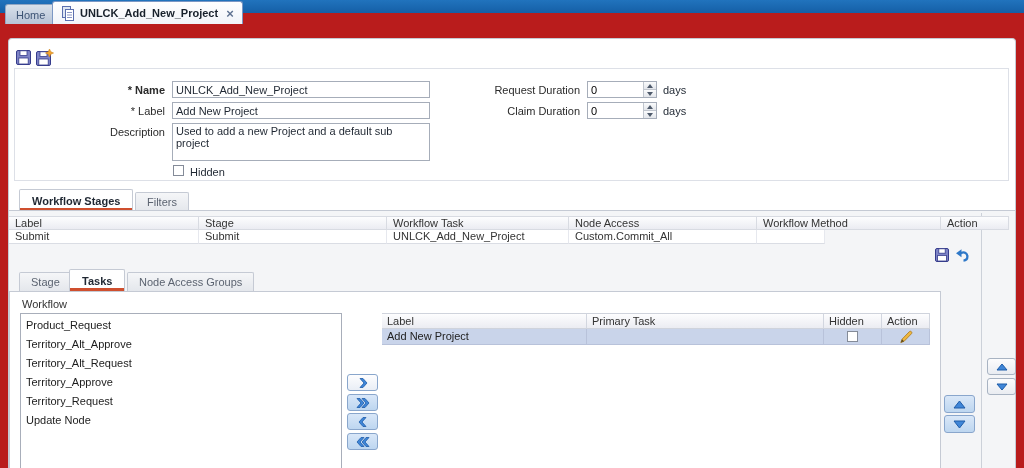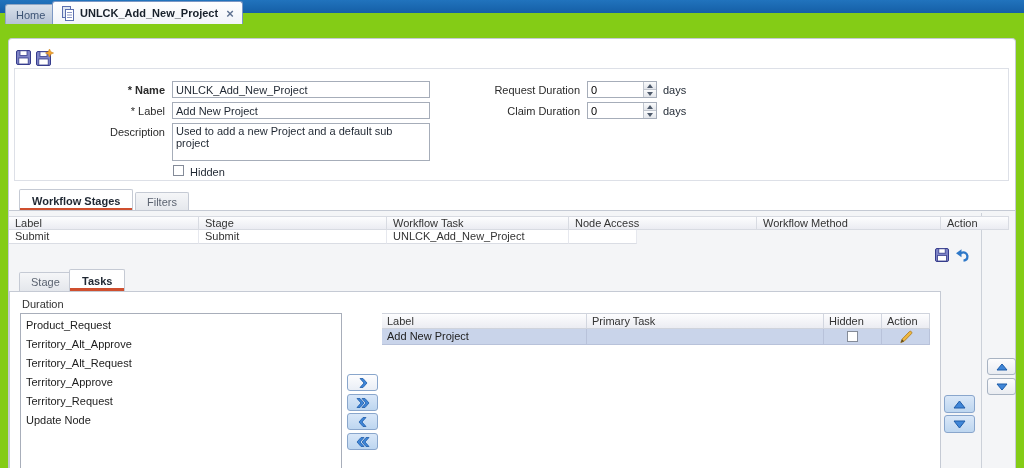--- a/index.html
+++ b/index.html
@@ -1,18 +1,18 @@
 <!DOCTYPE html>
 <html><head>
 <meta charset="utf-8">
 <style>
   * { box-sizing: border-box; }
   html,body { margin:0; padding:0; }
   body { font-family:"Liberation Sans", sans-serif; }
-  .page { position:relative; width:1024px; height:468px; background:#84cc16; overflow:hidden; font-size:11px; color:#1f2732; }
+  .page { position:relative; width:1024px; height:468px; background:#b91c1c; overflow:hidden; font-size:11px; color:#1f2732; }
 
   
   .topbar { position:absolute; left:0; top:0; width:1024px; height:13px; background:linear-gradient(#2173bd,#155fa6); }
   .tab-home { position:absolute; left:5px; top:4px; height:20px; padding:0 10px; background:linear-gradient(#d8e0ea,#b7c4d7); border:1px solid #90a6c3; border-bottom:none; border-radius:3px 3px 0 0; display:flex; align-items:center; color:#3d5475; cursor:default; }
   .tab-active { position:absolute; left:52px; top:1px; height:23px; background:linear-gradient(#ffffff,#f1f4f9); border:1px solid #7b97c4; border-bottom:none; border-radius:3px 3px 0 0; display:flex; align-items:center; gap:5px; padding:0 8px; font-weight:bold; color:#17202b; }
   .close-x { color:#5f7291; font-weight:bold; font-size:13px; line-height:13px; margin-left:3px; cursor:pointer; }
 
   
   .panel { position:absolute; left:8px; top:38px; width:1008px; height:430px; background:#fff; border:1px solid #c5cad4; border-bottom:none; border-radius:4px 4px 0 0; }
   .icon-btn { position:absolute; width:18px; height:18px; cursor:pointer; }
@@ -164,20 +164,21 @@
         <div class="shc c1">Stage</div>
         <div class="shc c2">Workflow Task</div>
         <div class="shc c3">Node Access</div>
         <div class="shc c4">Workflow Method</div>
         <div class="shc c5">Action</div>
       </div>
       <div class="srow">
         <div class="sdc c0">Submit</div>
         <div class="sdc c1">Submit</div>
         <div class="sdc c2">UNLCK_Add_New_Project</div>
+        <div class="sdc c3">Custom.Commit_All</div>
         <div class="sdc c5"></div>
       </div>
     </div>
 
     <span class="icon-btn" style="left:925px; top:208px;">
       <svg width="16" height="16" viewBox="0 0 16 16">
         <rect x="1.5" y="1.5" width="13" height="13" rx="1.5" fill="#7e84c6" stroke="#363c8c"></rect>
         <rect x="4.8" y="1.8" width="6.4" height="4.4" fill="#fff" stroke="#363c8c" stroke-width="0.8"></rect>
         <rect x="3.6" y="8.4" width="8.8" height="5.6" fill="#fff" stroke="#363c8c" stroke-width="0.8"></rect>
       </svg>
@@ -188,23 +189,26 @@
         <path d="M6.8 6.2 C10.5 4.4 13.4 6.2 13.4 9.6 C13.4 11.8 11.8 13.4 9.5 13.6" fill="none" stroke="#2e78c8" stroke-width="2.3"></path>
       </svg>
     </span>
 
     <div class="tab-off" style="left:10px; top:233px;">
       <span>Stage</span>
     </div>
     <div class="tab-on" style="left:60px; top:230px;">
       <span>Tasks</span>
     </div>
+    <div class="tab-off" style="left:118px; top:233px;">
+      <span>Node Access Groups</span>
+    </div>
 
     <div class="tasks-panel">
-      <span class="sec-lbl" style="left:12px; top:6px;">Duration</span>
+      <span class="sec-lbl" style="left:12px; top:6px;">Workflow</span>
 
       <div class="listbox">
         <div class="litem">Product_Request</div>
         <div class="litem">Territory_Alt_Approve</div>
         <div class="litem">Territory_Alt_Request</div>
         <div class="litem">Territory_Approve</div>
         <div class="litem">Territory_Request</div>
         <div class="litem">Update Node</div>
       </div>
 

